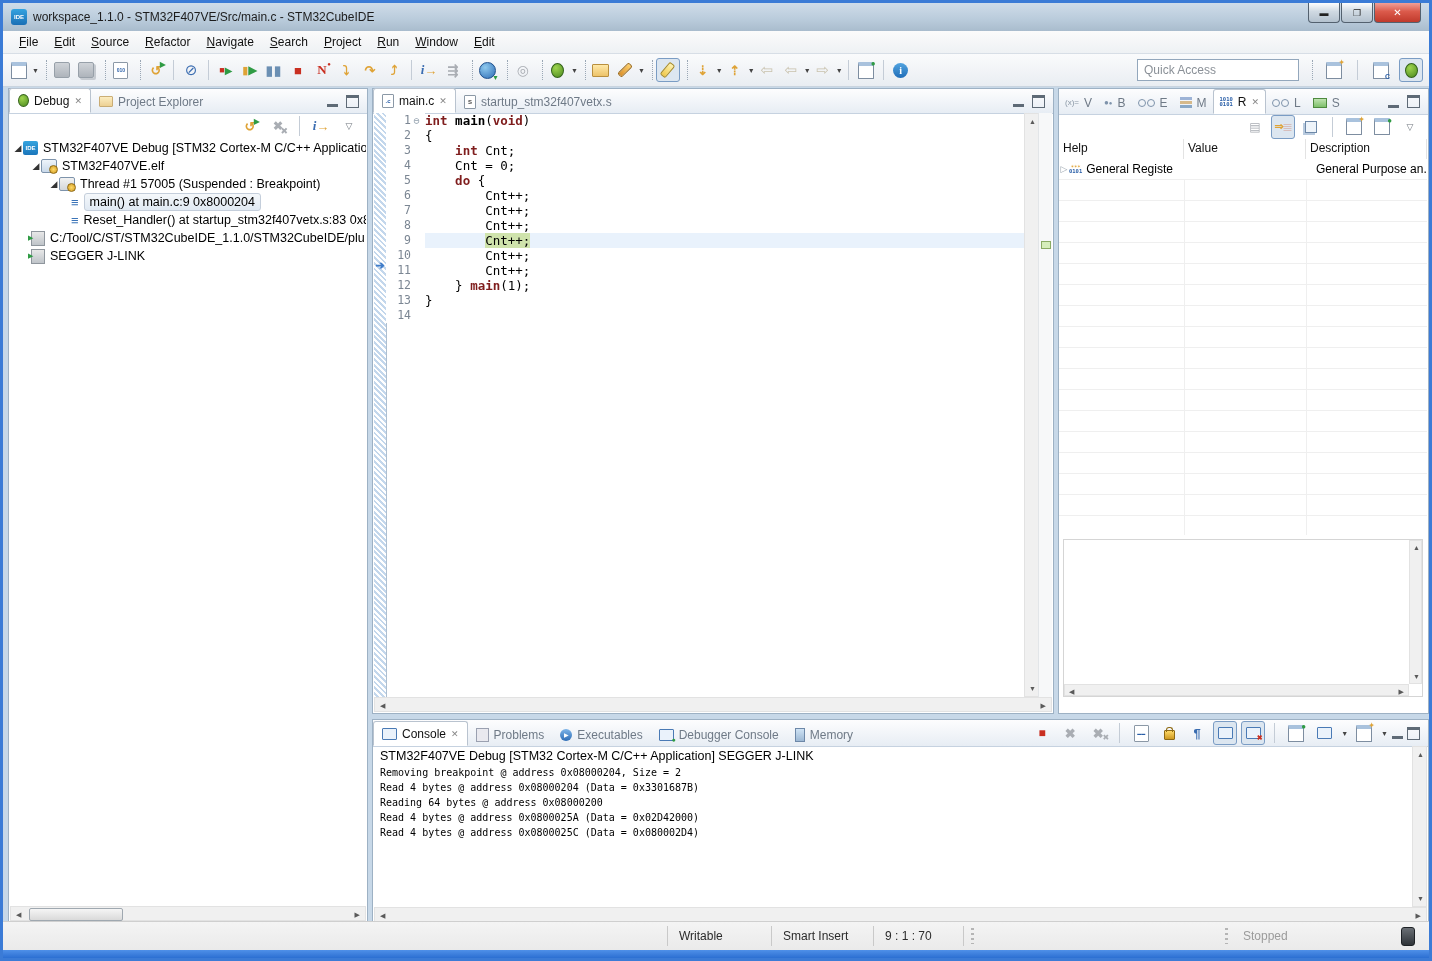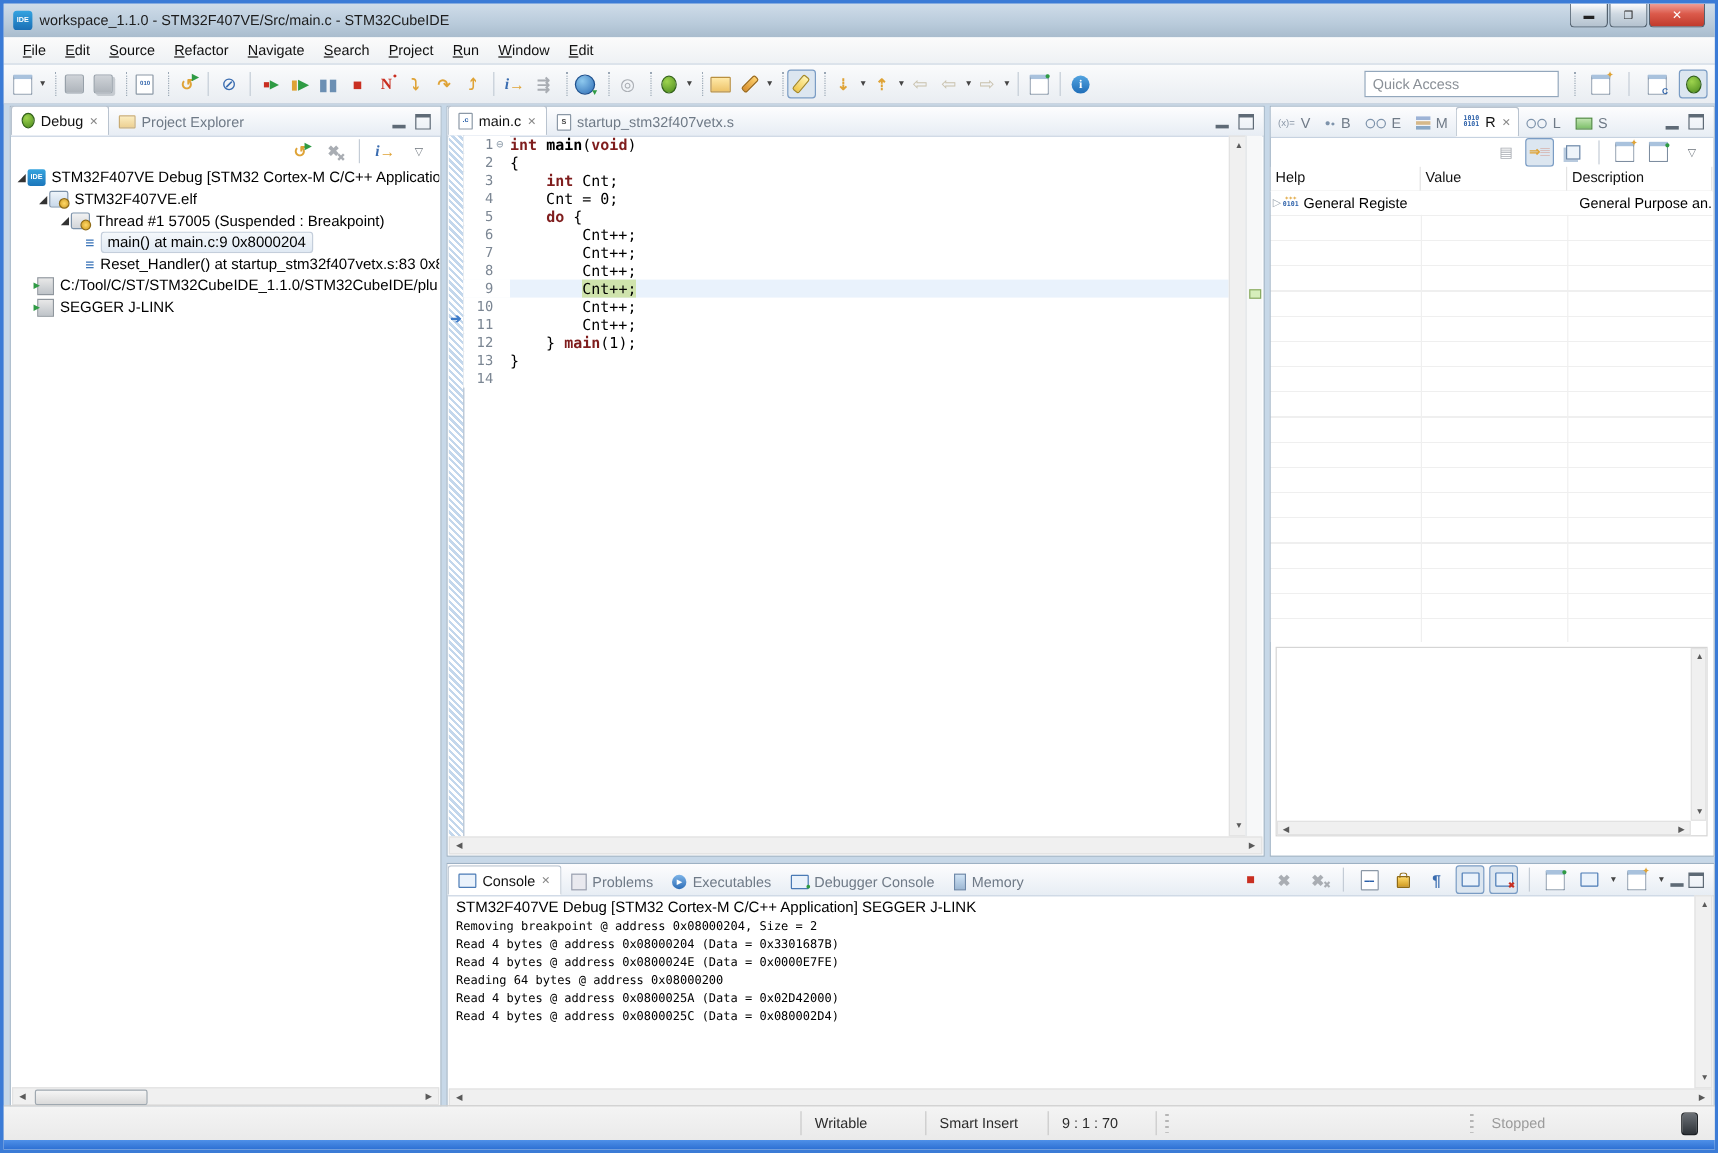--- a/index.html
+++ b/index.html
@@ -600,21 +600,20 @@
           </span>
         <span class="dd">▼</span>
         <span class="pb-min"></span>
         <span class="pb-max"></span>
       </div>
     </div>
     <div class="console-text">
       <div class="con-head">STM32F407VE Debug [STM32 Cortex-M C/C++ Application] SEGGER J-LINK</div>
       <div class="con-line">Removing breakpoint @ address 0x08000204, Size = 2</div>
       <div class="con-line">Read 4 bytes @ address 0x08000204 (Data = 0x3301687B)</div>
-      <div class="con-line">Read 4 bytes @ address 0x0800024E (Data = 0x0000E7FE)</div>
       <div class="con-line">Reading 64 bytes @ address 0x08000200</div>
       <div class="con-line">Read 4 bytes @ address 0x0800025A (Data = 0x02D42000)</div>
       <div class="con-line">Read 4 bytes @ address 0x0800025C (Data = 0x080002D4)</div>
     </div>
     <div class="sbv" style="position:absolute;right:1px;top:26px;width:15px;bottom:16px;">
       <span class="sb-arrow" style="left:4px;top:4px;">▲</span>
       <span class="sb-arrow" style="left:4px;bottom:4px;">▼</span>
     </div>
     <div class="sbh" style="position:absolute;left:1px;right:1px;bottom:1px;height:15px;">
       <span class="sb-arrow" style="left:5px;top:4px;">◀</span>

